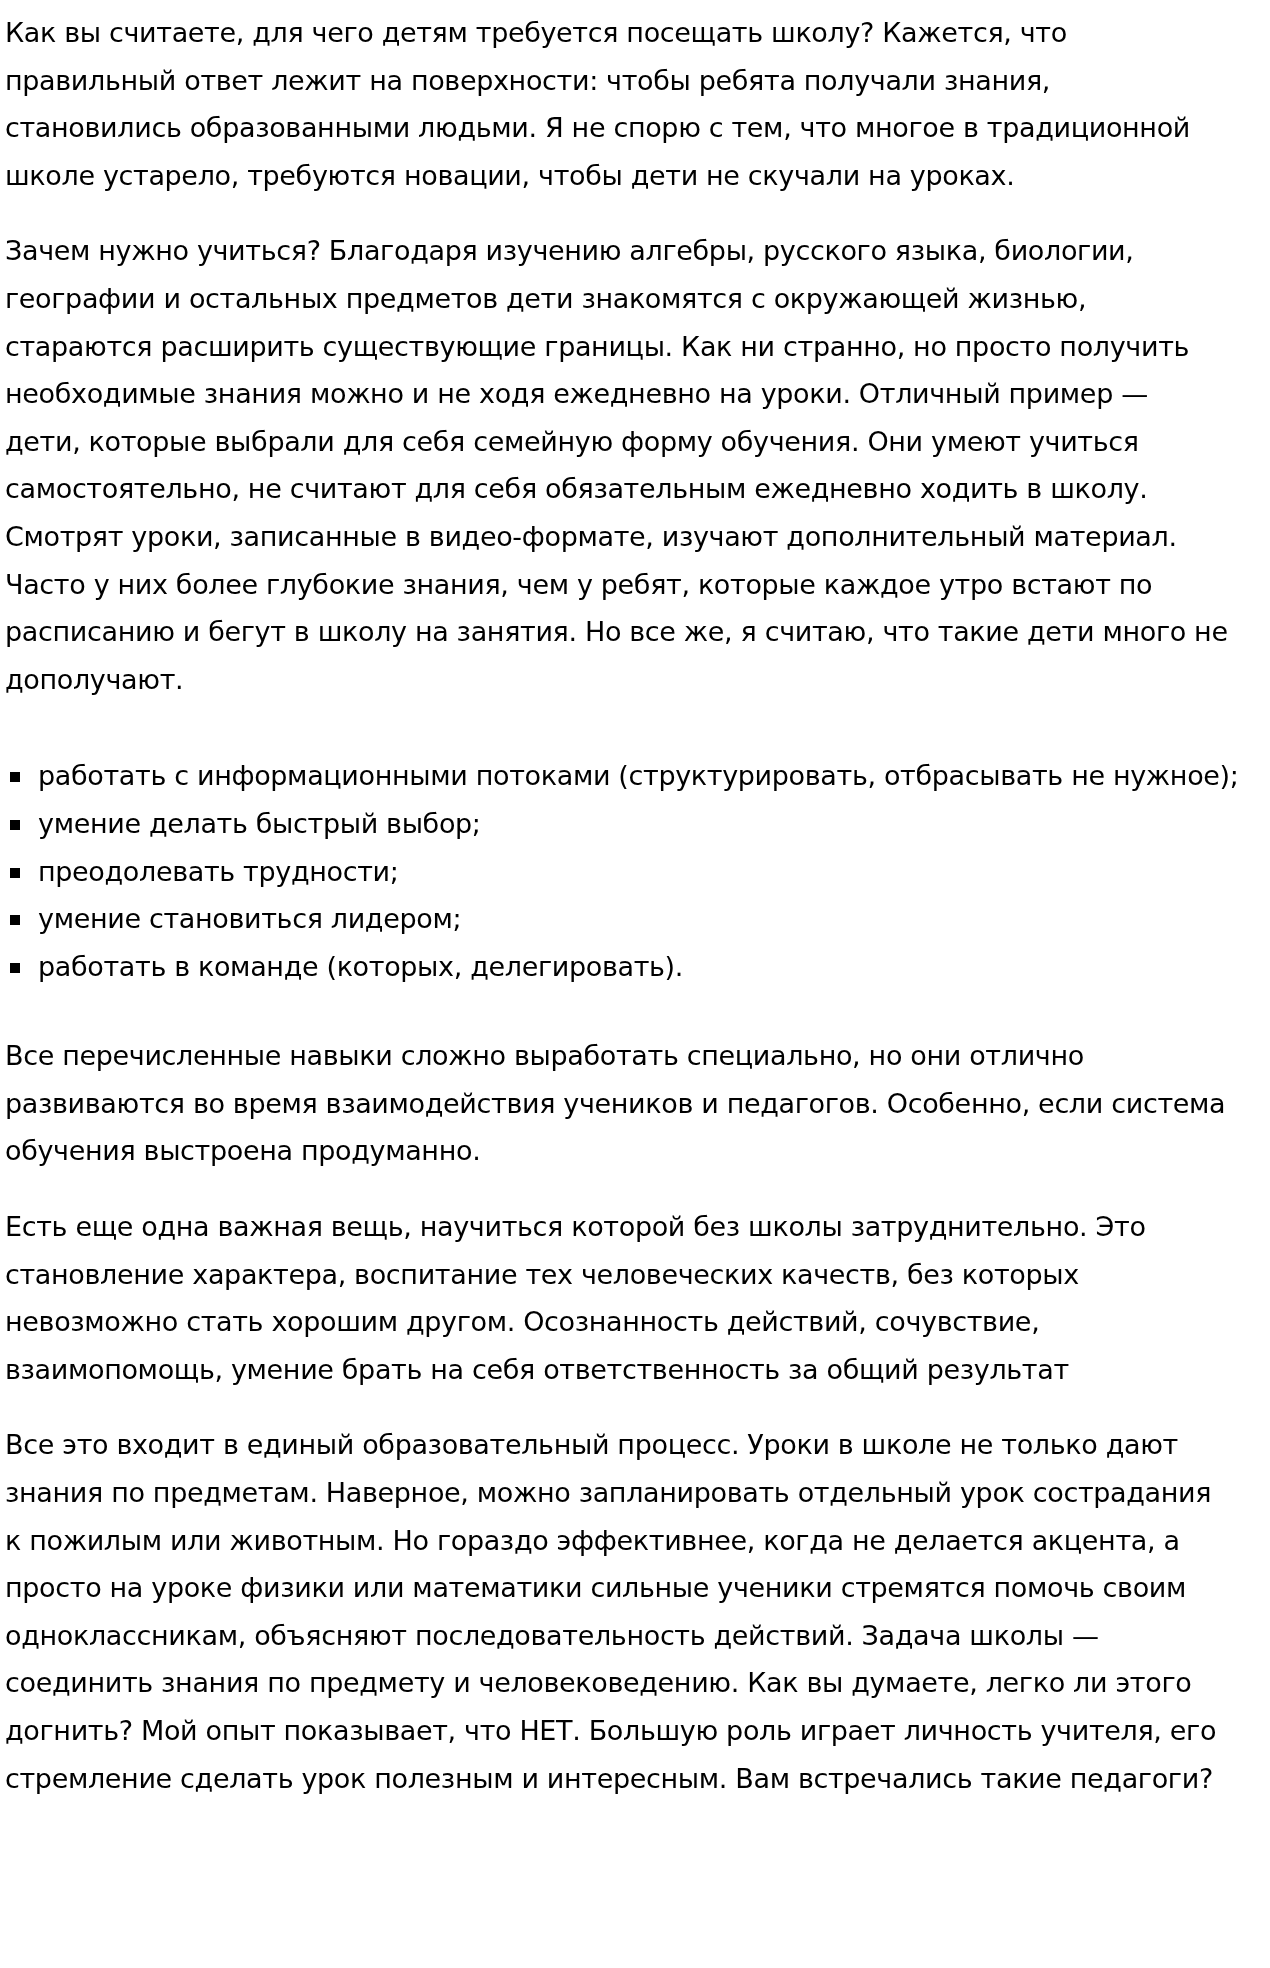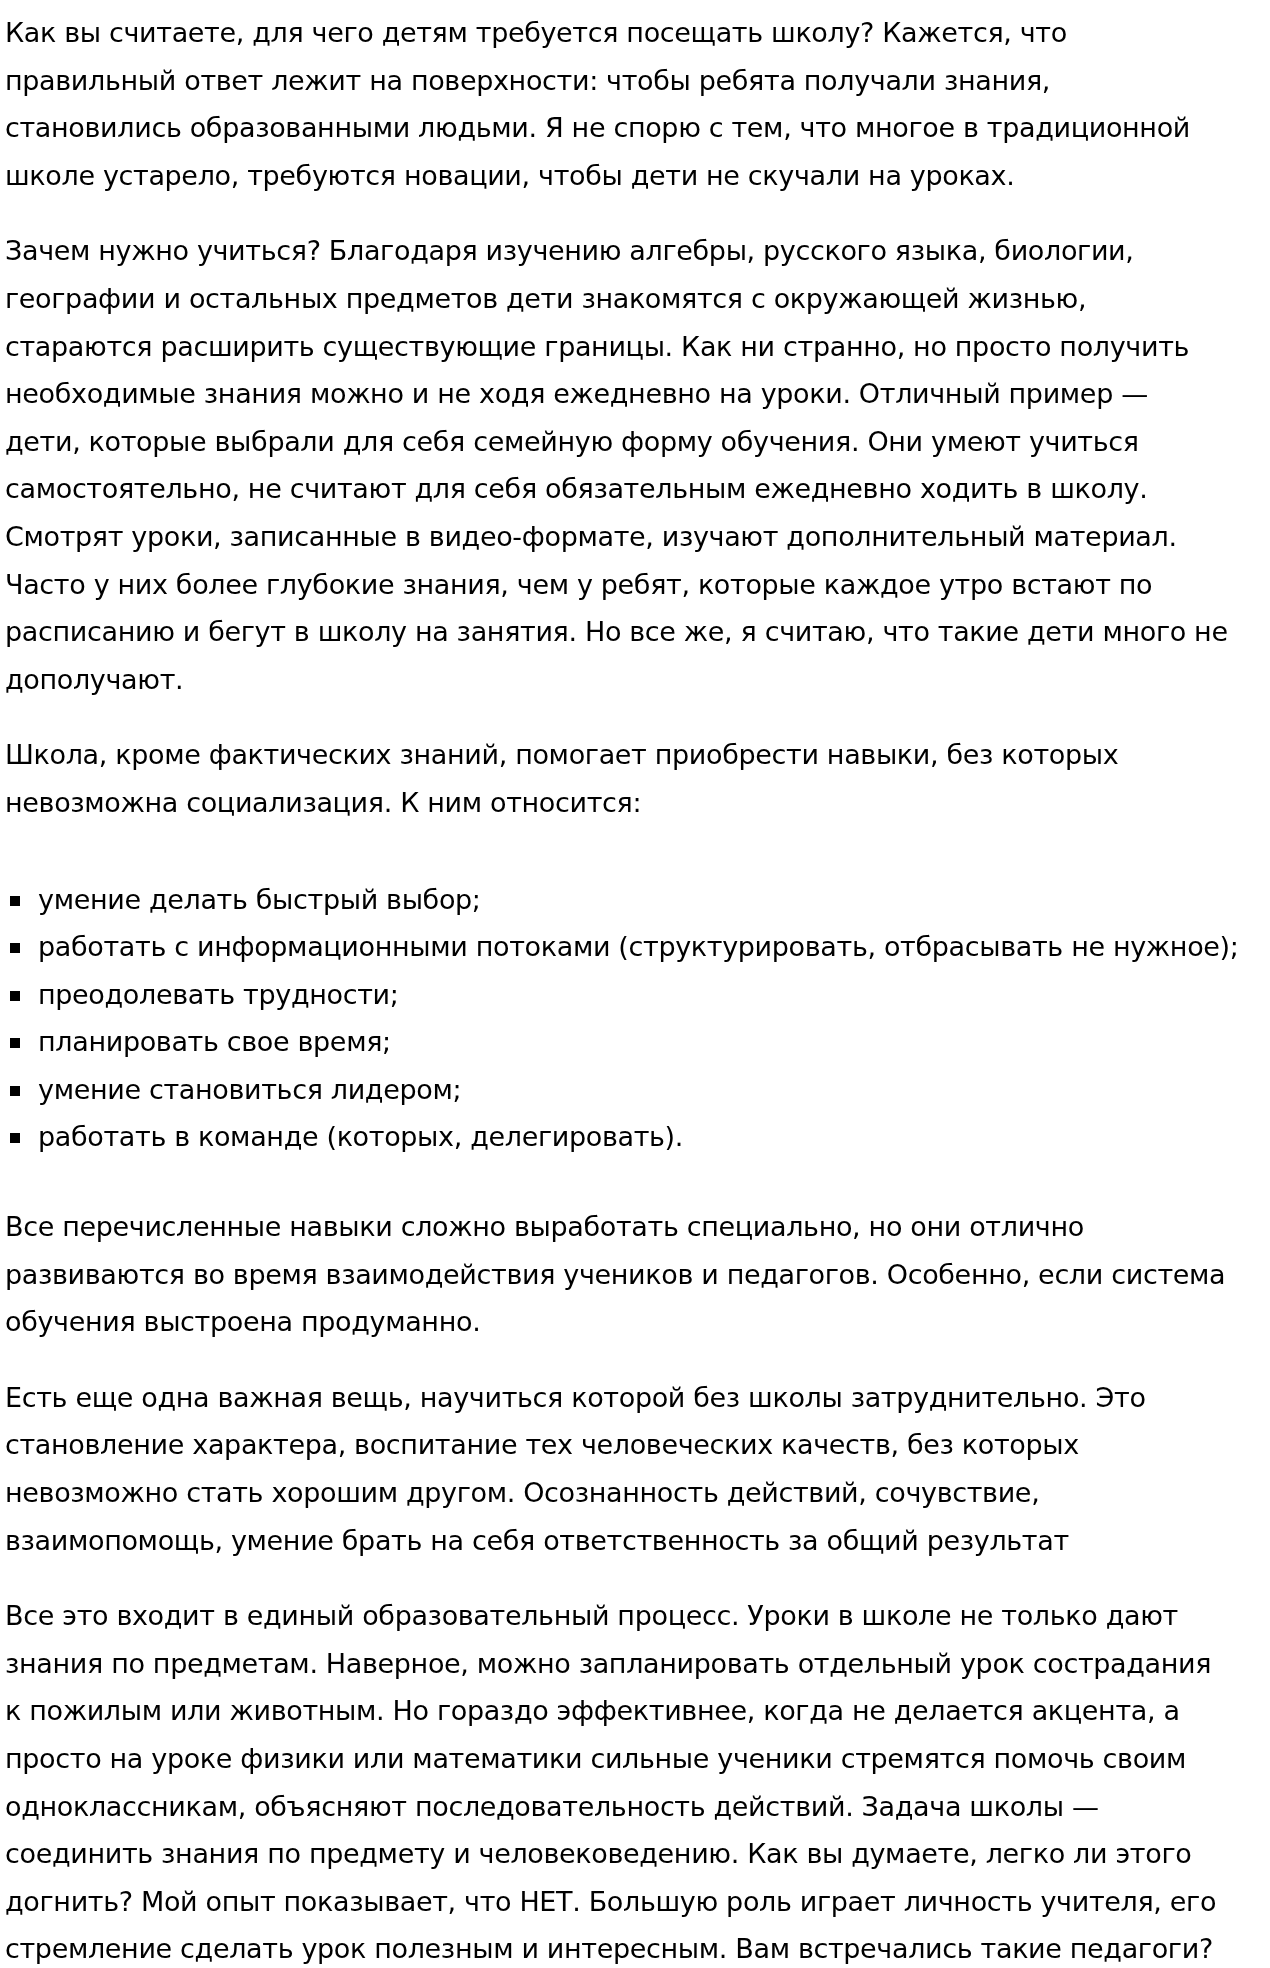--- a/index.html
+++ b/index.html
@@ -48,38 +48,36 @@
 </style>
 </head>
 <body>
 
 <main class="article">
 
   <p>Как вы считаете, для чего детям требуется посещать школу? Кажется, что правильный ответ лежит на поверхности: чтобы ребята получали знания, становились образованными людьми. Я не спорю с тем, что многое в традиционной школе устарело, требуются новации, чтобы дети не скучали на уроках.</p>
 
   <p>Зачем нужно учиться? Благодаря изучению алгебры, русского языка, биологии, географии и остальных предметов дети знакомятся с окружающей жизнью, стараются расширить существующие границы. Как ни странно, но просто получить необходимые знания можно и не ходя ежедневно на уроки. Отличный пример — дети, которые выбрали для себя семейную форму обучения. Они умеют учиться самостоятельно, не считают для себя обязательным ежедневно ходить в школу. Смотрят уроки, записанные в видео-формате, изучают дополнительный материал. Часто у них более глубокие знания, чем у ребят, которые каждое утро встают по расписанию и бегут в школу на занятия. Но все же, я считаю, что такие дети много не дополучают.</p>
 
-  <p>Школа, кроме фактических знаний, помогает приобрести навыки, без которых невозможна социализация. К ним относится:</p>
 
   <ul class="skills">
     <li>
       <span class="bullet"></span>
-      <span>умение делать быстрый выбор;</span>
+      <span>работать с информационными потоками (структурировать, отбрасывать не нужное);</span>
     </li>
     <li>
       <span class="bullet"></span>
-      <span>работать с информационными потоками (структурировать, отбрасывать не нужное);</span>
+      <span>умение делать быстрый выбор;</span>
     </li>
     <li>
       <span class="bullet"></span>
       <span>преодолевать трудности;</span>
     </li>
     <li>
       <span class="bullet"></span>
-      <span>планировать свое время;</span>
     </li>
     <li>
       <span class="bullet"></span>
       <span>умение становиться лидером;</span>
     </li>
     <li>
       <span class="bullet"></span>
       <span>работать в команде (которых, делегировать).</span>
     </li>
   </ul>

